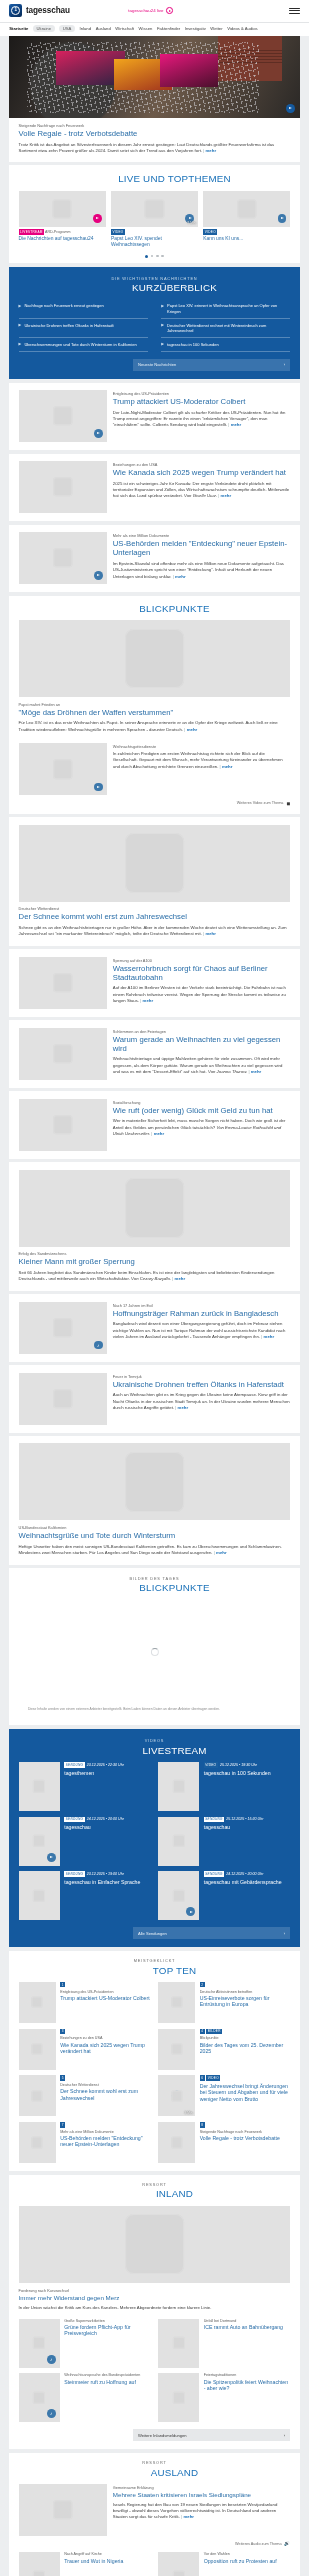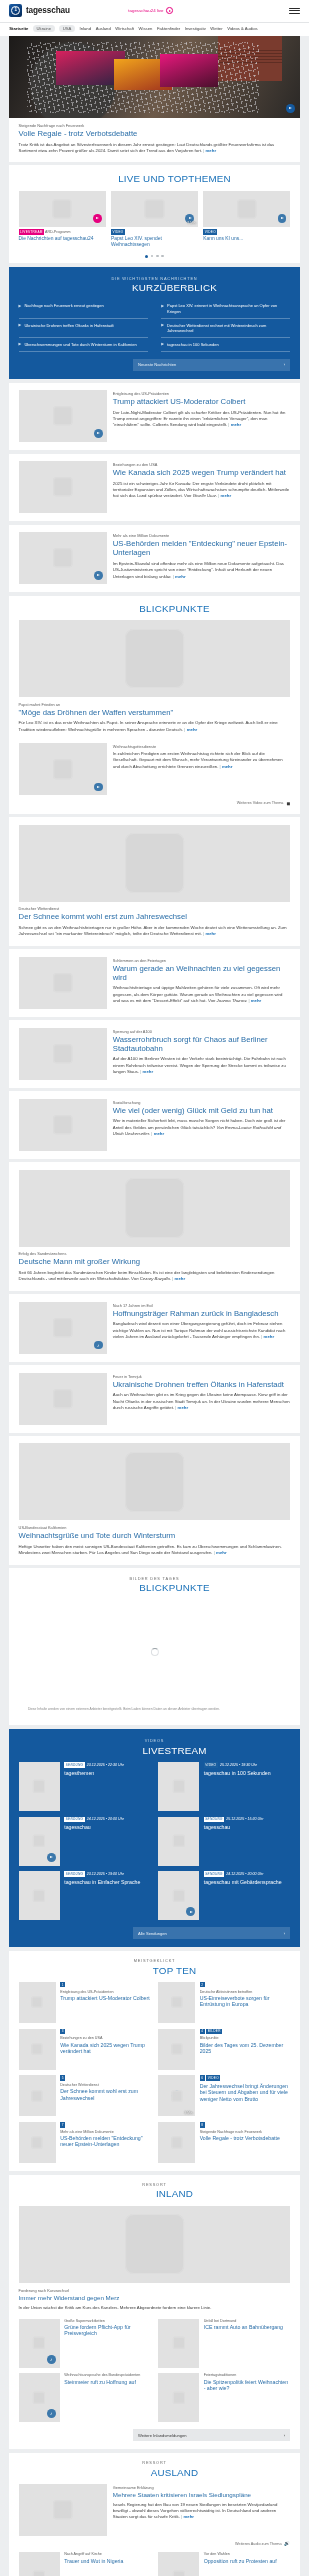--- a/index.html
+++ b/index.html
@@ -348,53 +348,53 @@
       <div class="ph" style="height:77px;margin-bottom:4.6px;"></div>
       <div class="kicker">Deutscher Wetterdienst</div>
      <div class="headline">Der Schnee kommt wohl erst zum Jahreswechsel</div>
         <div class="shorttext">Schnee gibt es an den Weihnachtsfeiertagen nur in großer Höhe. Aber in der kommenden Woche deutet sich eine Wetterumstellung an. Zum Jahreswechsel sei "ein markanter Wintereinbruch" möglich, teilte der Deutsche Wetterdienst mit. <a class="more">mehr</a></div>
 
     </div>
       <div class="block pad">
     <div class="teaser">
       <div class="ph"></div>
       <div class="tx">
+            <div class="kicker">Sperrung auf der A100</div>
+     <div class="headline">Wasserrohrbruch sorgt für Chaos auf Berliner Stadtautobahn</div>
+            <div class="shorttext">Auf der A100 im Berliner Westen ist der Verkehr stark beeinträchtigt. Die Fahrbahn ist nach einem Rohrbruch teilweise vereist. Wegen der Sperrung der Strecke kommt es teilweise zu langen Staus. <a class="more">mehr</a></div>
+          </div>
+    </div>
+
+  </div>
+      <div class="block pad">
+    <div class="teaser">
+      <div class="ph"></div>
+      <div class="tx">
             <div class="kicker">Schlemmen an den Feiertagen</div>
      <div class="headline">Warum gerade an Weihnachten zu viel gegessen wird</div>
             <div class="shorttext">Weihnachtsfeiertage und üppige Mahlzeiten gehören für viele zusammen. Oft wird mehr gegessen, als dem Körper guttäte. Warum gerade an Weihnachten zu viel gegessen wird und was es mit dem "Dessert-Effekt" auf sich hat. <span class="author">Von Joanna Thurow.</span> <a class="more">mehr</a></div>
           </div>
     </div>
 
   </div>
       <div class="block pad">
     <div class="teaser">
       <div class="ph"></div>
       <div class="tx">
-            <div class="kicker">Sperrung auf der A100</div>
-     <div class="headline">Wasserrohrbruch sorgt für Chaos auf Berliner Stadtautobahn</div>
-            <div class="shorttext">Auf der A100 im Berliner Westen ist der Verkehr stark beeinträchtigt. Die Fahrbahn ist nach einem Rohrbruch teilweise vereist. Wegen der Sperrung der Strecke kommt es teilweise zu langen Staus. <a class="more">mehr</a></div>
-          </div>
-    </div>
-
-  </div>
-      <div class="block pad">
-    <div class="teaser">
-      <div class="ph"></div>
-      <div class="tx">
             <div class="kicker">Sozialforschung</div>
-     <div class="headline">Wie viel (oder wenig) Glück mit Geld zu tun hat</div>
+     <div class="headline">Wie ruft (oder wenig) Glück mit Geld zu tun hat</div>
             <div class="shorttext">Wer in materieller Sicherheit lebt, muss manche Sorgen nicht haben. Doch wie groß ist der Anteil des Geldes am persönlichen Glück tatsächlich? <span class="author">Von Emma-Louise Rothschild und Ulrich Ueckerseifer.</span> <a class="more">mehr</a></div>
           </div>
     </div>
 
   </div>
       <div class="block pad">
       <div class="ph" style="height:77px;margin-bottom:4.6px;"></div>
       <div class="kicker">Erfolg des Sandmännchens</div>
-     <div class="headline">Deutsche Mann mit großer Wirkung</div>
+     <div class="headline">Kleiner Mann mit großer Sperrung</div>
         <div class="shorttext">Seit 66 Jahren begleitet das Sandmännchen Kinder beim Einschlafen. Es ist eine der langlebigsten und beliebtesten Kindersendungen Deutschlands - und mittlerweile auch ein Wirtschaftsfaktor. <span class="author">Von Cezary Bazydlo.</span> <a class="more">mehr</a></div>
 
     </div>
       <div class="block pad">
     <div class="teaser">
       <div class="ph">
             <div class="audio">♪</div>
           </div>
       <div class="tx">
             <div class="kicker">Nach 17 Jahren im Exil</div>

